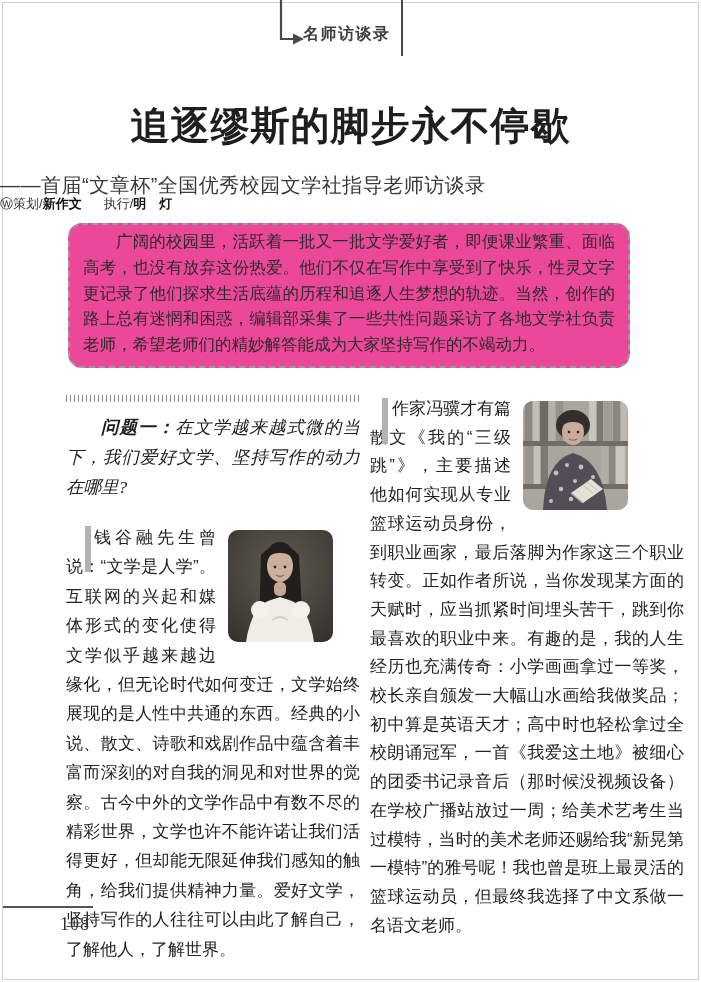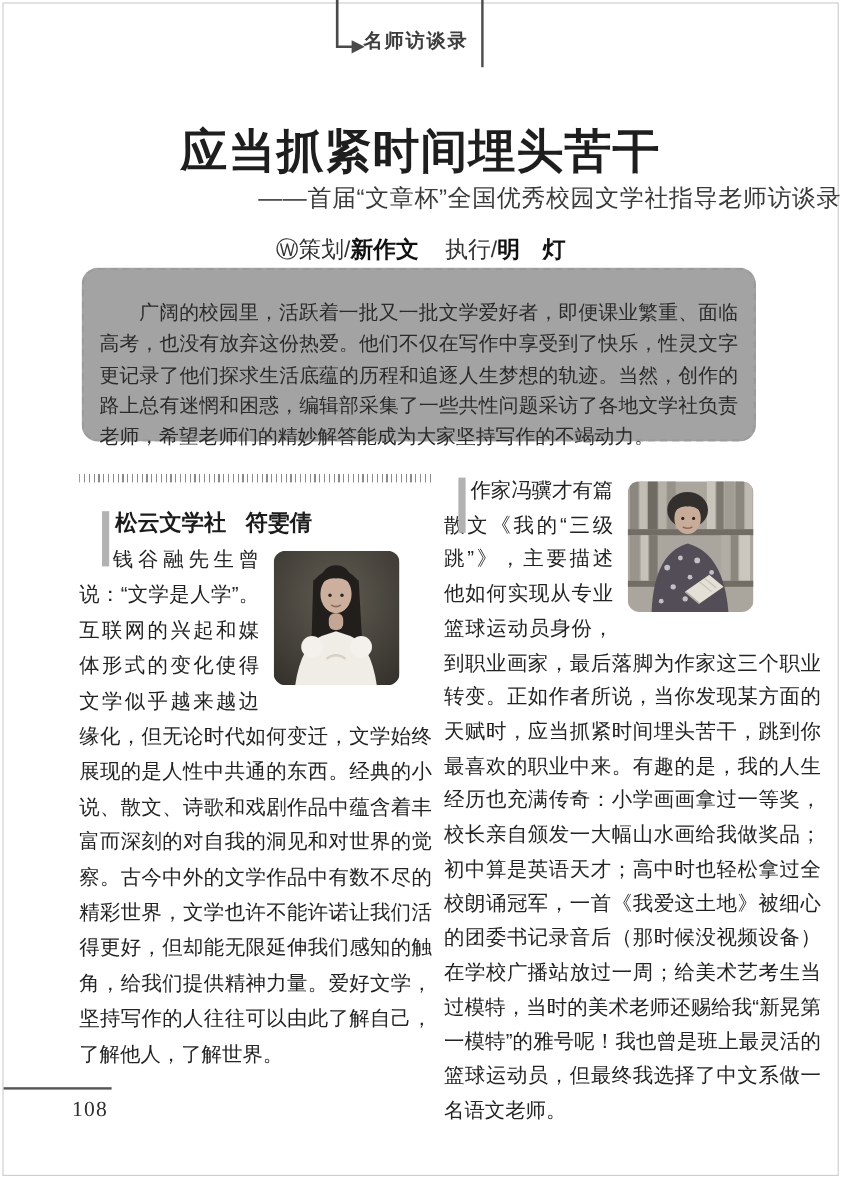--- a/index.html
+++ b/index.html
@@ -10,29 +10,29 @@
   .frame{position:absolute;inset:2px;border:1px solid #cfcfcf;pointer-events:none;}
 
   
   .m-arrow{position:absolute;left:269px;top:0;width:38px;height:52px;}
   .m-label{position:absolute;left:303px;top:24px;font-size:16px;font-weight:bold;color:#3d3d3d;letter-spacing:1.5px;white-space:nowrap;}
   .m-rule{position:absolute;left:401px;top:0;width:2px;height:56px;background:#4a4a4a;}
 
   
   .title{position:absolute;left:0;right:0;top:99px;margin:0;text-align:center;
     font-size:39px;font-weight:800;color:#1e1e1e;letter-spacing:1px;}
-  .subtitle{position:absolute;left:0;right:0;top:152px;margin:0;text-align:right;
+  .subtitle{position:absolute;left:0;right:0;top:172px;margin:0;text-align:left;
     font-size:20px;font-weight:500;color:#3a3a3a;letter-spacing:0.5px;}
-  .byline{position:absolute;left:0;right:0;top:195px;text-align:center;font-size:19px;color:#333;}
+  .byline{position:absolute;left:0;right:0;top:195px;text-align:left;font-size:13px;color:#333;}
   .byline strong{font-weight:bold;color:#111;}
   .byline .gap{display:inline-block;width:22px;}
 
   
   .intro{position:absolute;left:68px;top:223px;width:562px;height:145px;box-sizing:border-box;
-    background:#a3a3a3;border:2px dashed #9b9b9b;border-radius:14px;padding:24px 13px;}
+    background:#ec4899;border:2px dashed #9b9b9b;border-radius:14px;padding:4px 13px;}
   .intro p{margin:0;font-size:16.5px;line-height:25.8px;text-align:justify;text-indent:2em;color:#2a2a2a;}
 
   
   .col{position:absolute;}
   .col-l{left:66px;top:395px;width:294px;}
   .col-r{left:370px;top:392px;width:314px;}
 
   .hatch{height:7px;background:repeating-linear-gradient(90deg,#8a8a8a 0 1px,transparent 1px 4px);}
   .question{margin:10px 0 0 0;font-family:"Liberation Serif","DejaVu Serif",serif;font-style:italic;
     font-size:17.5px;line-height:30px;text-indent:2em;color:#1d1d1d;text-align:justify;}
@@ -67,36 +67,36 @@
 
 <div class="frame"></div>
 
 <svg class="m-arrow" viewBox="0 0 38 52">
   <path d="M12 0 L12 39 L25 39" fill="none" stroke="#4a4a4a" stroke-width="2.2"></path>
   <polygon points="24,33.5 35,39 24,44.5" fill="#4a4a4a"></polygon>
 </svg>
 <div class="m-label">名师访谈录</div>
 <div class="m-rule"></div>
 
-<h1 class="title">应当抓紧时间埋头苦干</h1>
+<h1 class="title">追逐缪斯的脚步永不停歇</h1>
 <h2 class="subtitle">——首届“文章杯”全国优秀校园文学社指导老师访谈录</h2>
 <div class="byline">
   <span>Ⓦ</span><span>策划/</span><strong>新作文</strong><span class="gap"></span><span>执行/</span><strong>明　灯</strong>
 </div>
 
 <div class="intro">
   <p>广阔的校园里，活跃着一批又一批文学爱好者，即便课业繁重、面临高考，也没有放弃这份热爱。他们不仅在写作中享受到了快乐，性灵文字更记录了他们探求生活底蕴的历程和追逐人生梦想的轨迹。当然，创作的路上总有迷惘和困惑，编辑部采集了一些共性问题采访了各地文学社负责老师，希望老师们的精妙解答能成为大家坚持写作的不竭动力。</p>
 </div>
 
 <div class="col col-l">
   <div class="hatch"></div>
+  <p class="question"><strong>问题一：</strong><span>在文学越来越式微的当下，我们爱好文学、坚持写作的动力在哪里?</span></p>
 
   <div class="section sec-l">
     <span class="bar"></span>
-    <h3 class="shead"><span>松云文学社</span><span class="sp"></span><span>符雯倩</span></h3>
     <p class="sbody"><span class="photo photo-l">
           <svg viewBox="0 0 105 112" width="105" height="112">
         <defs>
           <radialGradient id="bgL" cx="50%" cy="35%" r="80%">
             <stop offset="0%" stop-color="#605c52"></stop>
                 <stop offset="100%" stop-color="#34312c"></stop>
           </radialGradient>
         </defs>
         <rect width="105" height="112" fill="url(#bgL)"></rect>
         <path d="M31 100 L33 25 Q52 4 71 25 L75 100 Q64 92 52 98 Q40 92 31 100 Z" fill="#211e1c"></path>

